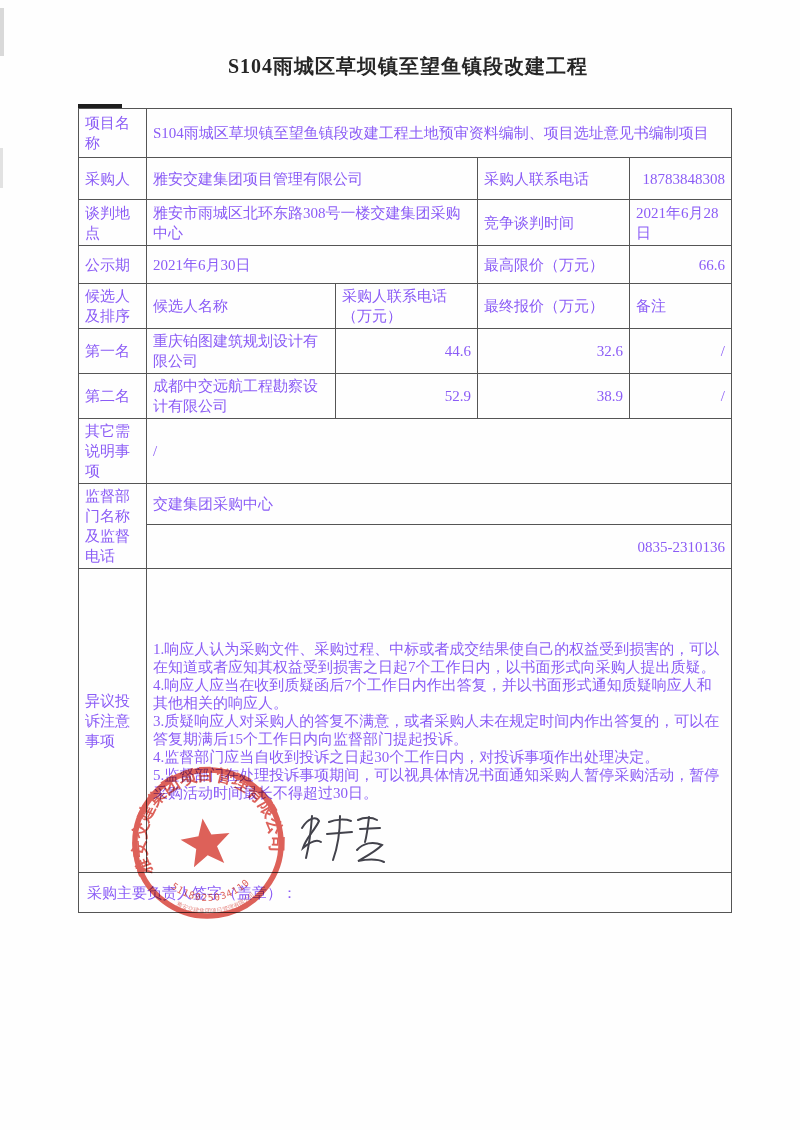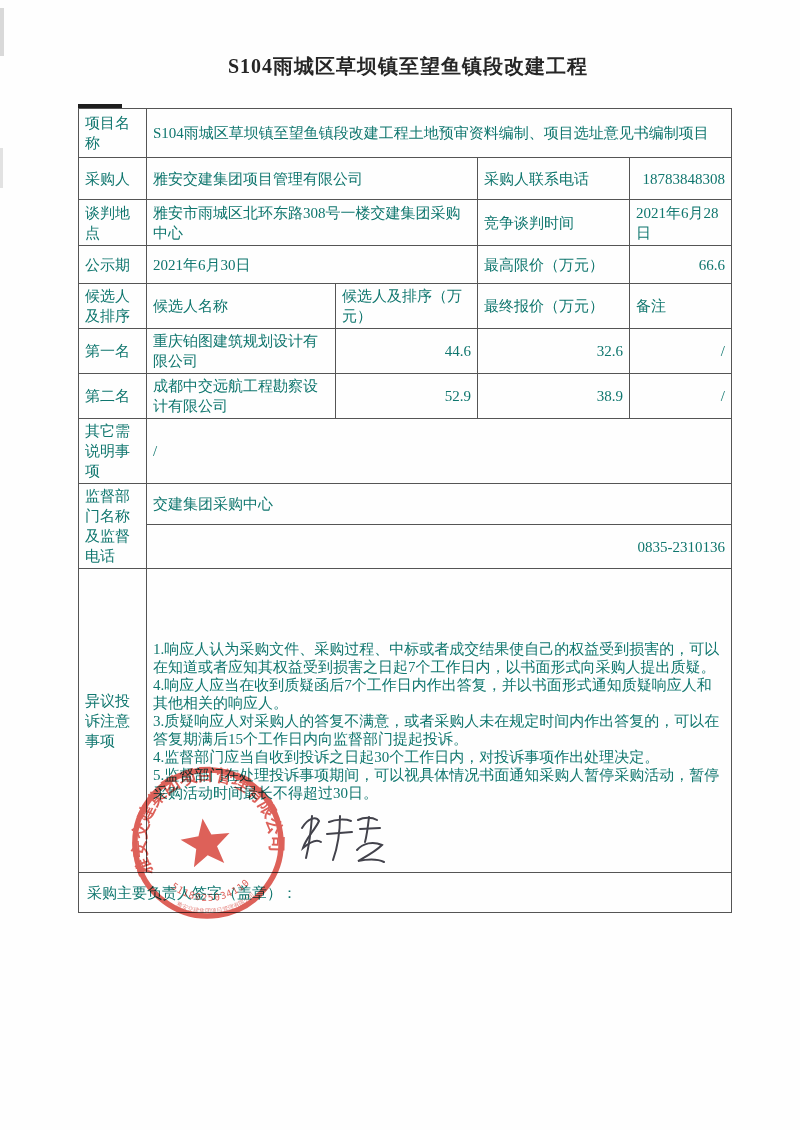--- a/index.html
+++ b/index.html
@@ -13,21 +13,21 @@
     margin:0 auto;
   }
   .doc-title{
     position:absolute; top:52px; left:8px; width:800px;
     text-align:center; font-size:20px; font-weight:700;
     line-height:28px; letter-spacing:1px; color:#262626;
   }
   table.results{
     position:absolute; left:78px; top:108px; width:653px;
     border-collapse:collapse; table-layout:fixed;
-    font-size:15px; color:#0f766e;
+    font-size:15px; color:#8b5cf6;
   }
   table.results td{
     border:1px solid #555; padding:2px 6px;
     vertical-align:middle; word-break:break-all; line-height:20px;
   }
   td.lab{ text-align:left; padding:2px 3px 2px 5px; }
   td.c{ }
   td.l{ text-align:left; }
   td.num{ text-align:right; font-family:"Liberation Serif", serif; }
   tr.r1{height:49px;} tr.r2{height:42px;} tr.r3{height:46px;}
@@ -82,21 +82,21 @@
       </tr>
       <tr class="r4">
         <td class="lab">公示期</td>
         <td class="l" colspan="2">2021年6月30日</td>
         <td class="c">最高限价（万元）</td>
         <td class="num">66.6</td>
       </tr>
       <tr class="r5">
         <td class="lab">候选人及排序</td>
         <td class="c">候选人名称</td>
-        <td class="c">候选人及排序（万元）</td>
+        <td class="c">采购人联系电话（万元）</td>
         <td class="c">最终报价（万元）</td>
         <td class="c">备注</td>
       </tr>
       <tr class="r6">
         <td class="lab">第一名</td>
         <td class="l">重庆铂图建筑规划设计有限公司</td>
         <td class="num">44.6</td>
         <td class="num">32.6</td>
         <td class="num">/</td>
       </tr>

